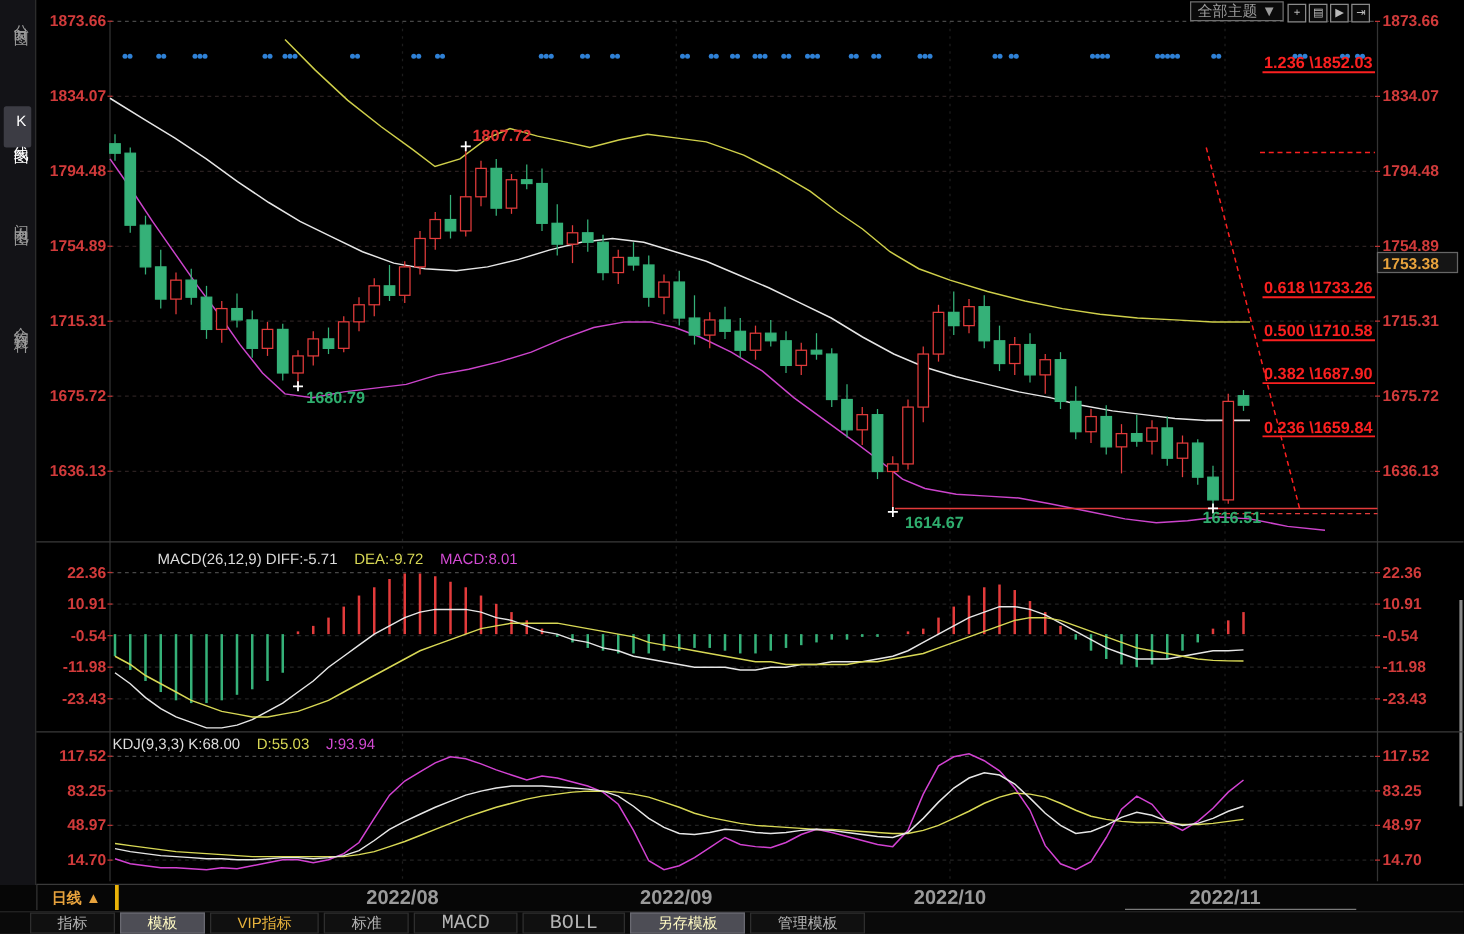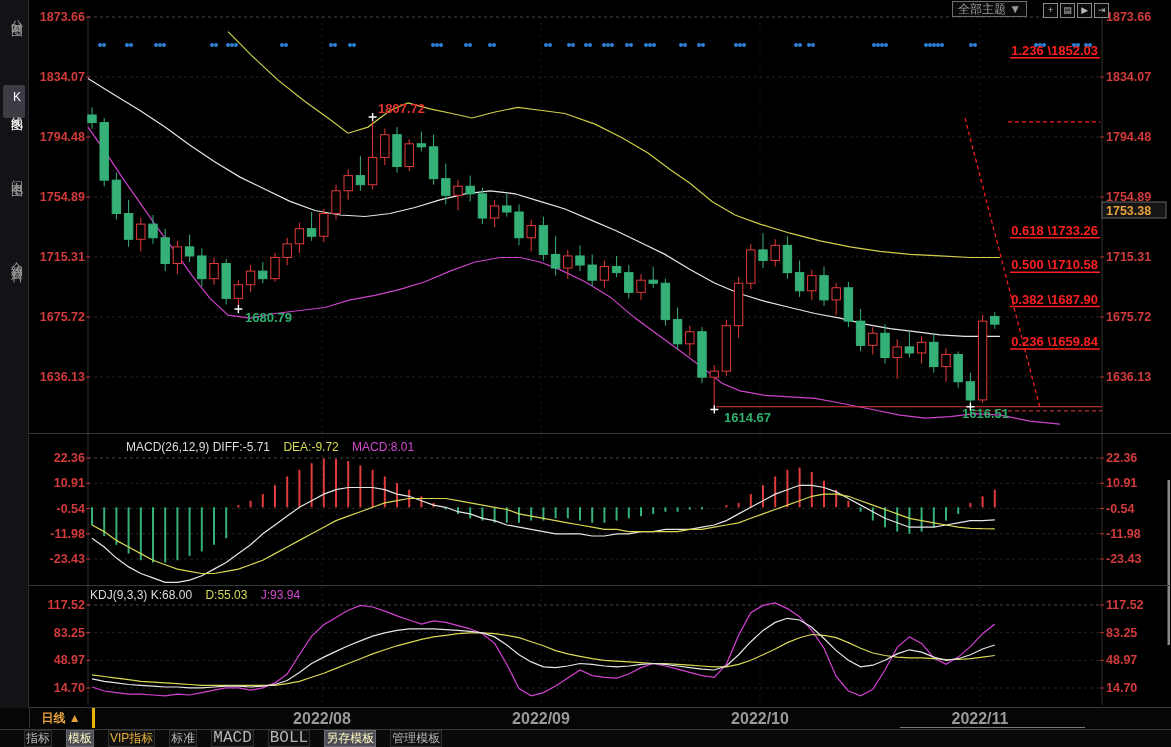--- a/index.html
+++ b/index.html
@@ -19,39 +19,39 @@
   .hdr{position:absolute;z-index:6;font-size:12px;white-space:nowrap;}
   .hdr span{margin-right:10px;}
   .w{color:#dcdcdc;} .y{color:#d8d855;} .m{color:#d24ad2;} .o{color:#e8b33d;}
   #boll-icon{display:inline-block;width:13px;height:11px;background:#1d4f9e;border:1px solid #7aa6e0;
     vertical-align:-1px;margin-right:8px;position:relative;}
   #boll-icon svg{position:absolute;left:0;top:0;}
 
   
   #toolbar{position:absolute;left:952px;top:1px;z-index:6;display:flex;align-items:center;height:15px;}
   #theme-btn{border:1px solid #6e6e6e;color:#9c9c9c;font-size:12px;padding:0 5px;height:14px;
-    line-height:14px;margin-right:14px;cursor:pointer;background:#0a0a0a;}
+    line-height:14px;margin-right:1px;cursor:pointer;background:#0a0a0a;}
   .tool-ico{width:13px;height:13px;border:1px solid #8a8a8a;color:#b9b9b9;font-size:9px;line-height:12px;
     text-align:center;margin-left:2px;cursor:pointer;background:#0a0a0a;}
 
   
   .sep{position:absolute;left:0;width:1171px;height:1px;background:#3a3a3a;z-index:4;}
 
   
   #time-axis{position:absolute;left:0;top:708px;width:1171px;height:21px;background:#060606;z-index:5;}
   #period-cell{position:absolute;left:29px;top:0;width:62px;height:20px;border-left:1px solid #333;
     border-right:3px solid #eab308;color:#e8a33d;font-weight:700;font-size:12px;text-align:center;
     line-height:20px;cursor:pointer;}
   .x-label{position:absolute;top:2px;transform:translateX(-50%);color:#9a9a9a;font-weight:700;font-size:16px;}
   #scroll-ind{position:absolute;left:900px;top:19px;width:185px;height:1px;background:#7a7a7a;cursor:pointer;}
 
   
   #tab-bar{position:absolute;left:0;top:730px;width:1171px;height:17px;background:#0a0a0a;
     border-bottom:1px solid #555;display:flex;align-items:center;padding-left:24px;z-index:5;}
-  .tab{height:15px;line-height:15px;font-size:12px;padding:0 1px;margin-right:14px;color:#b5b5b5;
+  .tab{height:15px;line-height:15px;font-size:12px;padding:0 21px;margin-right:4px;color:#b5b5b5;
     background:#101010;border:1px solid #2e2e2e;cursor:pointer;white-space:nowrap;}
   .tab.raised{background:#4d4d55;border:1px solid #6a6a72;color:#fef9c3;}
   .tab.vip{color:#e8b33d;}
   .tab.mono{font-family:Liberation Mono, monospace;font-size:16px;}
 </style>
 </head>
 <body>
 
 <div id="app">
   <svg id="chart-svg" width="1171" height="747">

